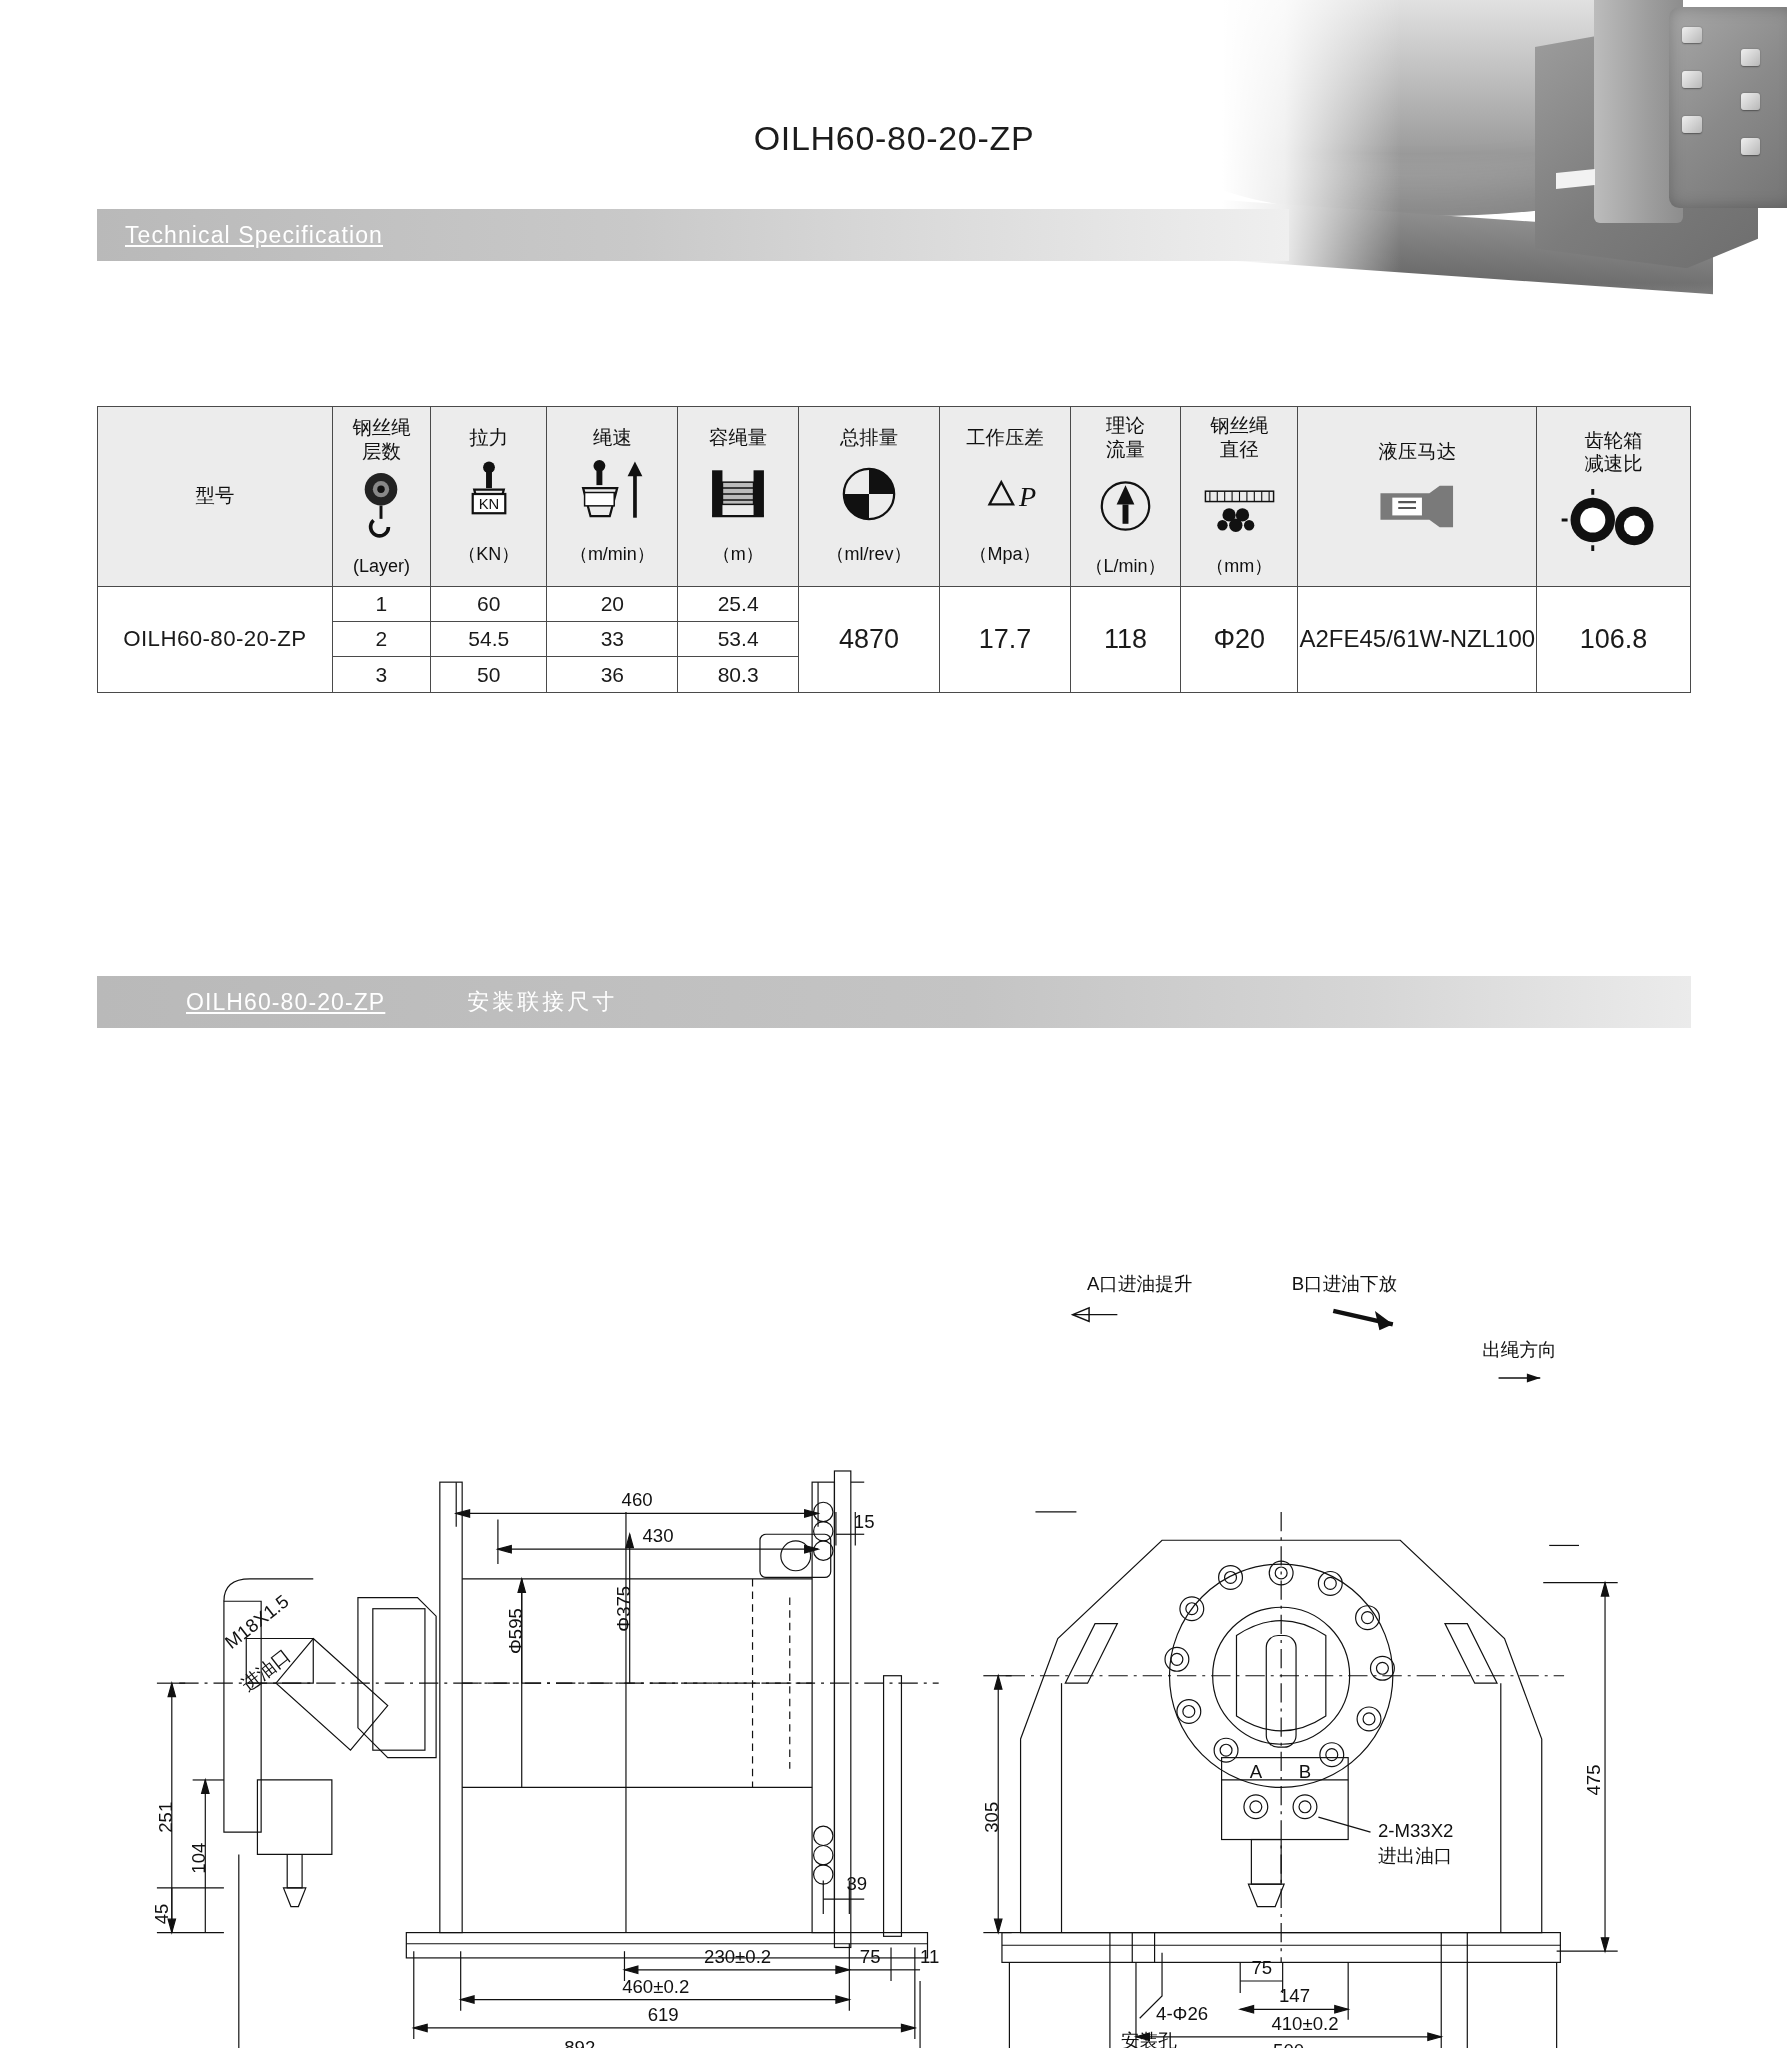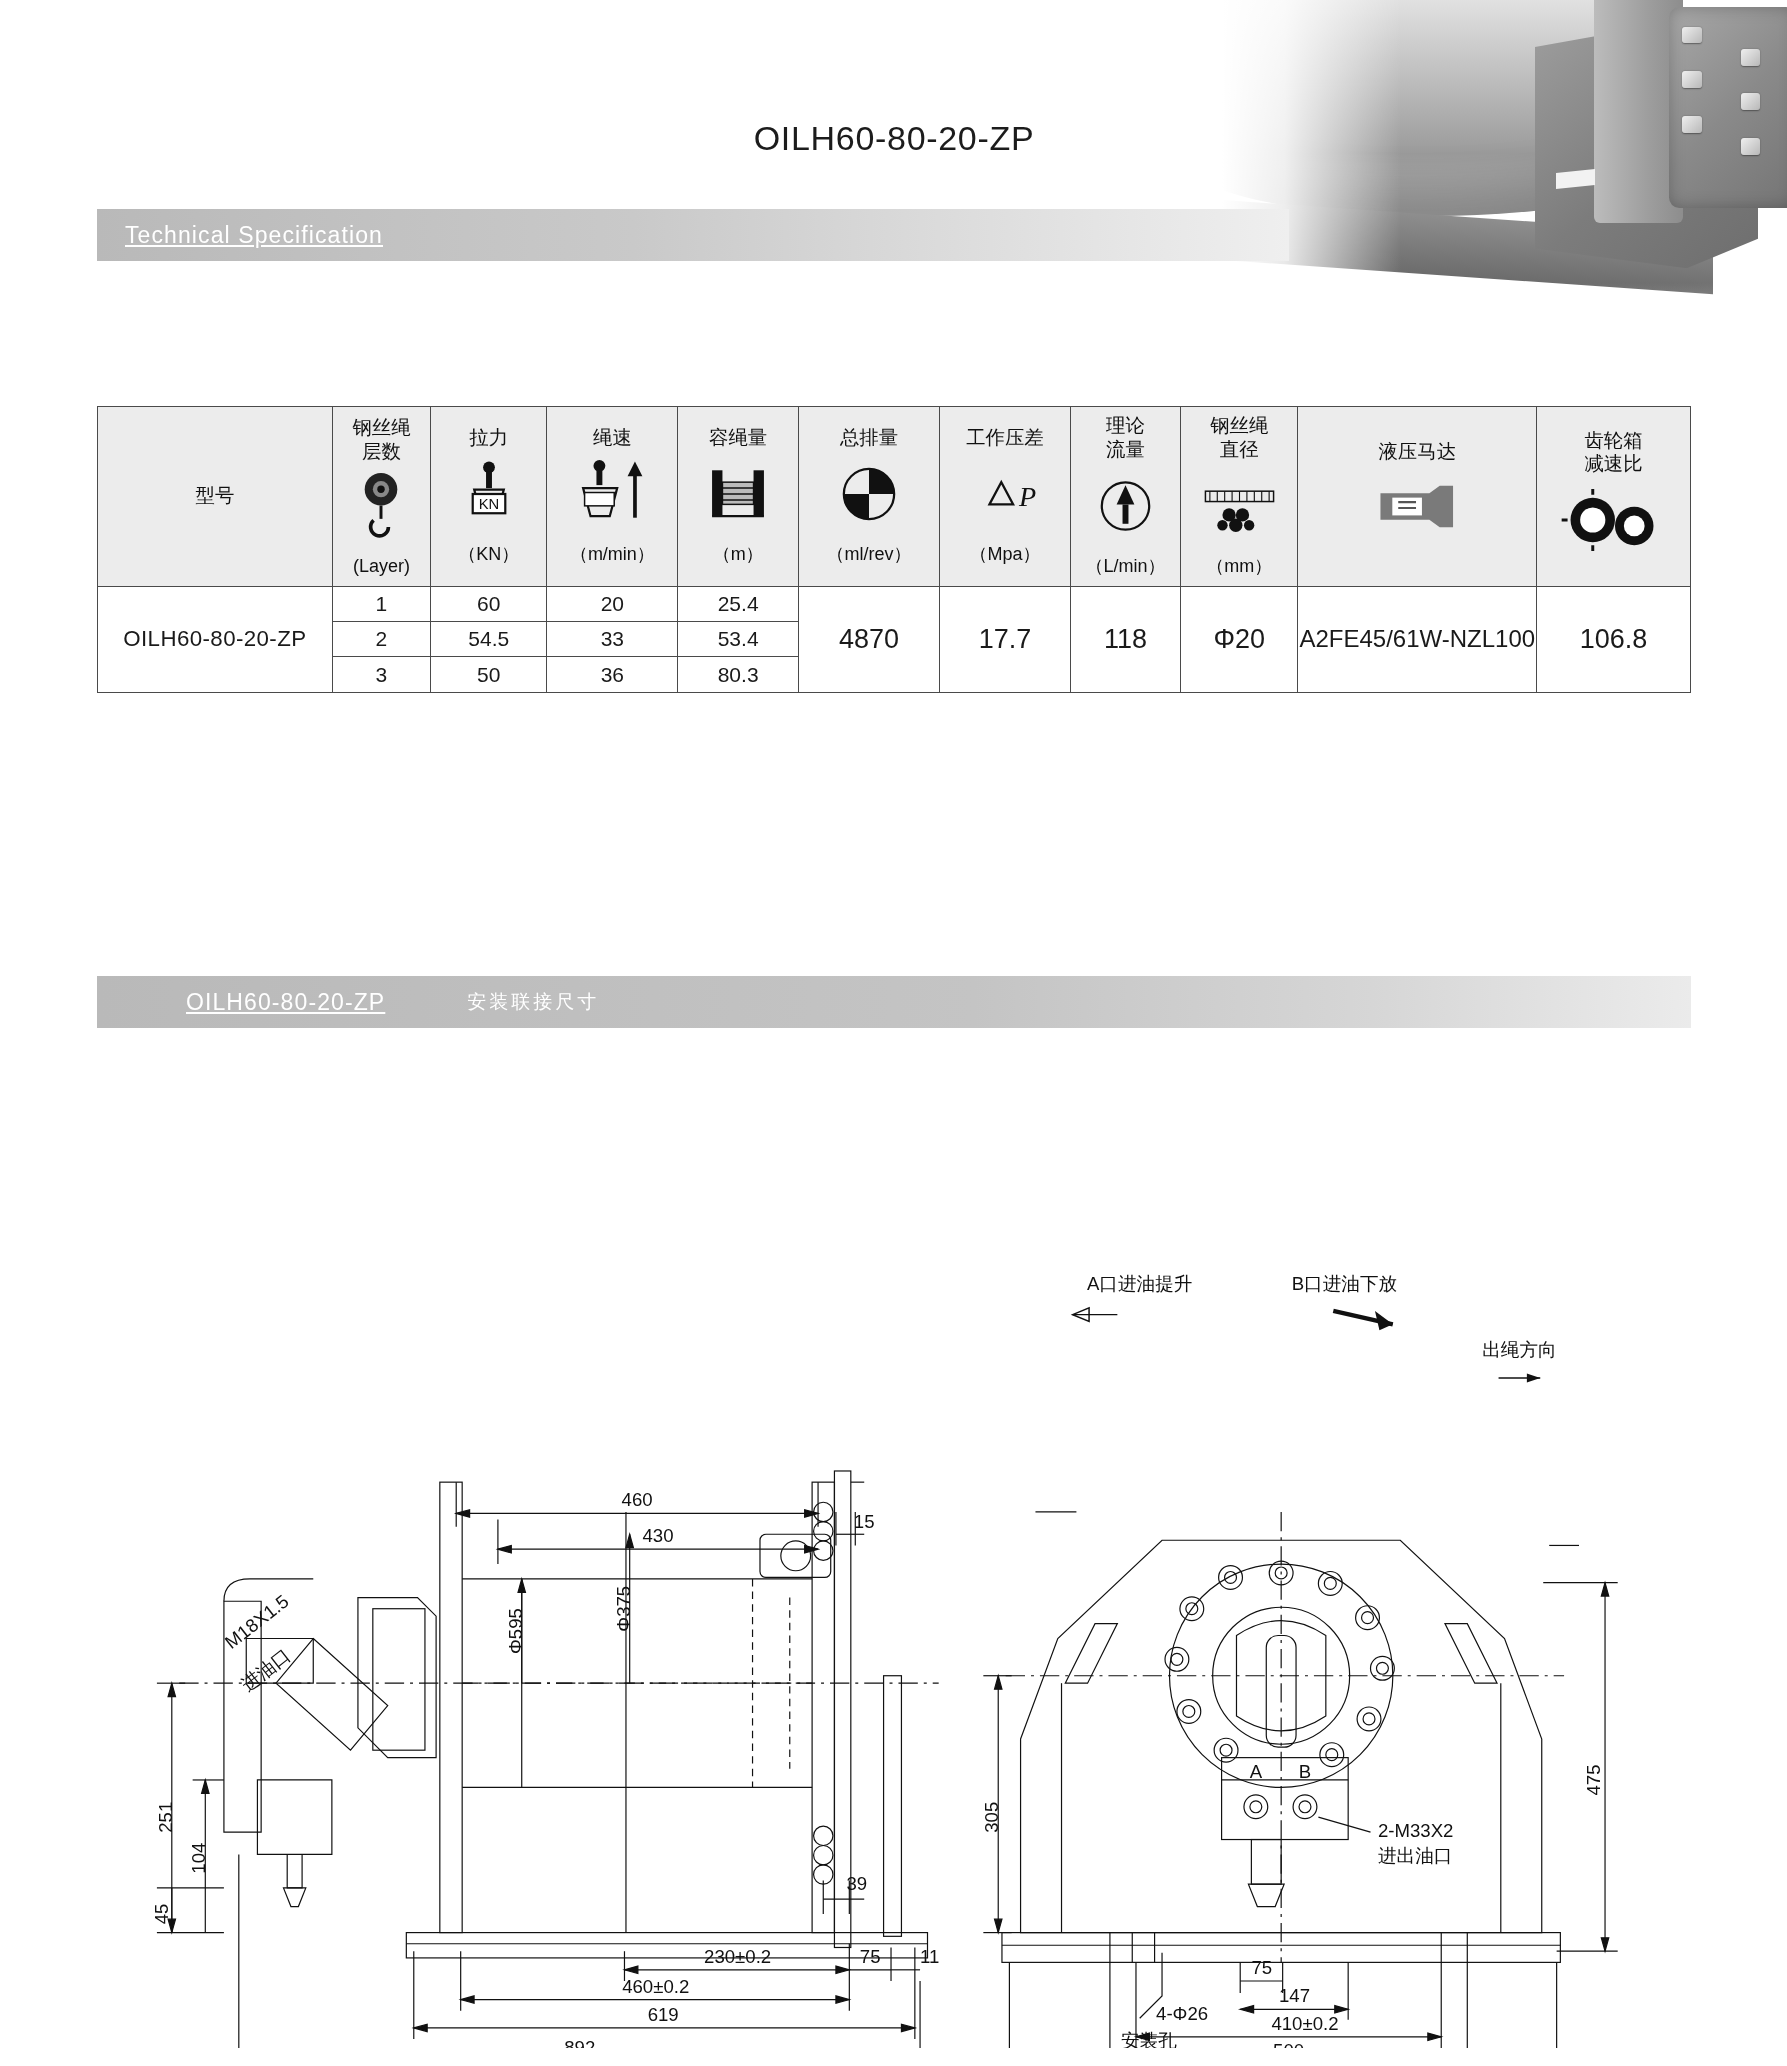--- a/index.html
+++ b/index.html
@@ -68,21 +68,21 @@
     position:absolute; height:52px;
     background:linear-gradient(90deg,#b9b9b9 0%,#c9c9c9 45%,#dcdcdc 72%,#efefef 100%);
     display:flex; align-items:center;
   }
   .bar .bar-label { color:#ffffff; font-size:23px; letter-spacing:1.1px;text-decoration:underline; }
   #bar1 { top:209px; left:97px; width:1192px; }
   #bar1 .bar-label { margin-left:28px; }
   #bar2 { top:976px; left:97px; width:1594px;
           background:linear-gradient(90deg,#b9b9b9 0%,#c4c4c4 55%,#d6d6d6 80%,#ebebeb 100%); }
   #bar2 .bar-label { margin-left:89px; }
-  #bar2 .bar-label2 { color:#ffffff; font-size:19px; letter-spacing:3px; margin-left:82px; }
+  #bar2 .bar-label2 { color:#ffffff; font-size:22px; letter-spacing:3px; margin-left:82px; }
 
   
   table.spec {
     position:absolute; top:406px; left:97px; width:1594px;
     border-collapse:collapse;
     background:#ffffff;
   }
   table.spec td, table.spec th {
     border:0.7px solid #4a4a4a;
     text-align:center;

